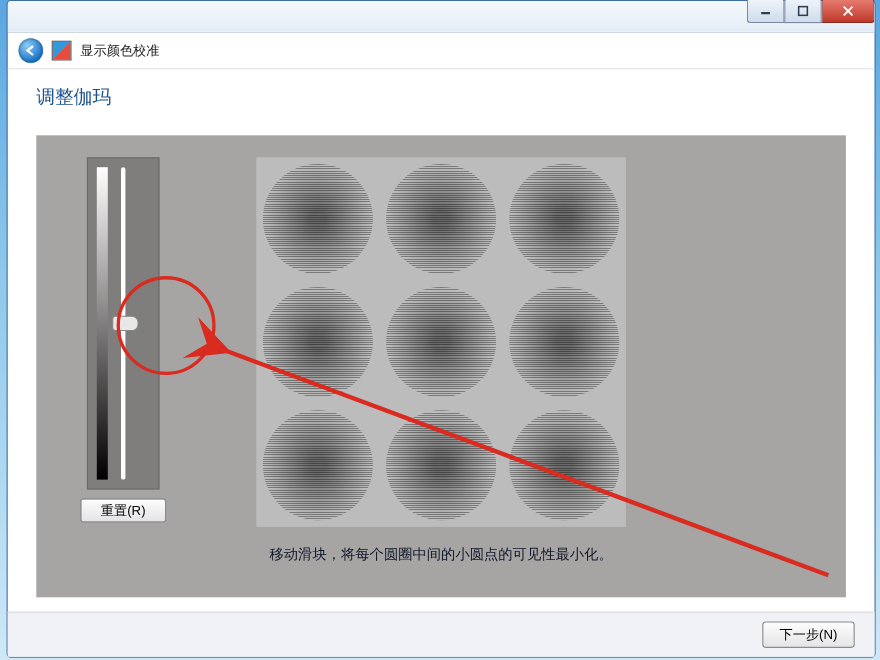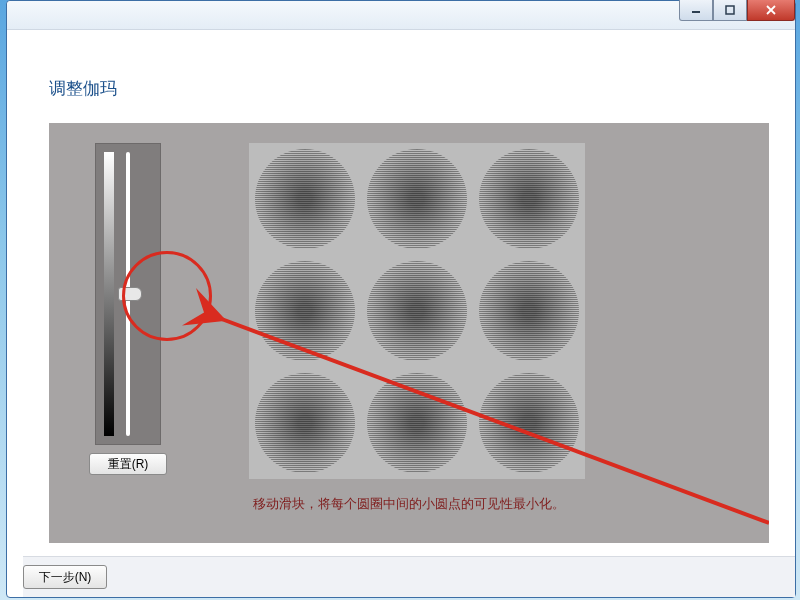--- a/index.html
+++ b/index.html
@@ -9,40 +9,40 @@
   .win-controls{position:absolute;right:0;top:-1px;display:flex;}
   .wc{width:32px;height:20px;display:flex;align-items:center;justify-content:center;border:1px solid #7a8aa0;border-top:none;font-size:10px;color:#2c3e50;background:linear-gradient(#eef3f9,#cfdceb);}
   .wc.min{border-radius:0 0 0 3px;}
   .wc.close{width:46px;border-radius:0 0 3px 0;background:linear-gradient(#e67a6f,#c0392b);color:#fff;border-color:#8b2a22;}
   .wc svg{display:block}
   .crumb{height:32px;display:flex;align-items:center;gap:8px;padding:0 10px;border-bottom:1px solid #e0e4ea;}
   .back{width:22px;height:22px;border-radius:50%;background:radial-gradient(circle at 35% 30%,#8ecdf5,#1a73c7 70%);display:flex;align-items:center;justify-content:center;color:#fff;box-shadow:inset 0 0 2px #0a3e6e,0 0 1px #0a3e6e;}
   .app-icon{width:16px;height:16px;background:linear-gradient(135deg,#3498db 50%,#e74c3c 50%);border:1px solid #555;}
   .crumb-title{color:#222;}
   
-  .page{position:absolute;left:0;right:0;top:62px;bottom:0;margin-left:16px;}
+  .page{position:absolute;left:0;right:0;top:62px;bottom:0;}
   .heading{color:#1a4f8a;font-size:17px;padding:14px 26px 8px;}
   .panel{position:absolute;left:26px;right:26px;top:60px;height:420px;background:#a7a4a4;text-decoration:underline;}
   
   .slider-wrap{position:absolute;left:46px;top:20px;width:64px;height:300px;background:#807d7d;border:1px solid #6d6a6a;}
   .grad-strip{position:absolute;left:8px;top:8px;width:10px;bottom:8px;background:linear-gradient(180deg,#fff 0%,#000 100%);}
   .track{position:absolute;left:30px;top:8px;width:4px;bottom:8px;background:#fff;border-radius:2px;}
   .thumb{position:absolute;left:22px;width:22px;height:12px;background:#e8e8e8;border:1px solid #888;border-radius:3px 6px 6px 3px;transform:translateY(-50%);}
   .reset-btn{position:absolute;left:40px;top:330px;width:78px;height:22px;background:linear-gradient(#fdfdfd,#e4e4e4);border:1px solid #8a8a8a;border-radius:3px;font-size:12px;cursor:default;display:flex;align-items:center;justify-content:center;}
   
   .gamma{position:absolute;left:200px;top:20px;width:336px;height:336px;display:grid;grid-template-columns:repeat(3,1fr);grid-template-rows:repeat(3,1fr);background:#bcbcbc;}
   .dot{position:relative;}
   .dot::before{content:"";position:absolute;inset:6px;border-radius:50%;background:radial-gradient(circle,#6a6a6a 0%,#6a6a6a 10%,rgba(106,106,106,0) 68%);}
   .dot::after{content:"";position:absolute;inset:6px;border-radius:50%;background:repeating-linear-gradient(180deg,rgba(0,0,0,.35) 0 1px,rgba(0,0,0,0) 1px 2px);mix-blend-mode:multiply;}
-  .instr{position:absolute;left:0;right:0;top:372px;text-align:center;color:#7f1d1d;font-size:13px;}
+  .instr{position:absolute;left:0;right:0;top:372px;text-align:center;color:#0f172a;font-size:13px;}
   
   .anno-circle{position:absolute;border:3px solid #d92b1f;border-radius:50%;pointer-events:none;}
   .anno-svg{position:absolute;left:0;top:0;width:100%;height:100%;pointer-events:none;}
   
-  .footer{position:absolute;left:0;right:0;bottom:0;height:40px;border-top:1px solid #d7dbe2;background:#f0f2f6;display:flex;align-items:center;gap:8px;padding-right:18px;}
+  .footer{position:absolute;left:0;right:0;bottom:0;height:40px;border-top:1px solid #d7dbe2;background:#f0f2f6;display:flex;justify-content:flex-end;align-items:center;gap:8px;padding-right:18px;}
   .btn{min-width:82px;height:22px;background:linear-gradient(#fdfdfd,#e4e4e4);border:1px solid #8a8a8a;border-radius:3px;display:flex;align-items:center;justify-content:center;font-size:12px;}
 </style>
 </head>
 <body>
 
 <div class="win">
   <div class="titlebar">
     <div class="win-controls">
       <div class="wc min">
           <svg width="10" height="10">
@@ -56,20 +56,29 @@
         </div>
       <div class="wc close">
           <svg width="12" height="10">
             <line x1="2" y1="1" x2="10" y2="9" stroke="#fff" stroke-width="1.8"></line>
             <line x1="10" y1="1" x2="2" y2="9" stroke="#fff" stroke-width="1.8"></line>
           </svg>
         </div>
     </div>
   </div>
 
+  <div class="crumb">
+    <div class="back">
+      <svg width="12" height="12">
+          <path d="M8 2 L3 6 L8 10" fill="none" stroke="#fff" stroke-width="2"></path>
+        </svg>
+    </div>
+    <div class="app-icon"></div>
+    <div class="crumb-title">显示颜色校准</div>
+  </div>
 
   <div class="page">
     <div class="heading">调整伽玛</div>
 
     <div class="panel">
 
       <div class="slider-wrap">
         <div class="grad-strip"></div>
         <div class="track"></div>
         <div class="thumb" id="thumb" style="top: 150px;"></div>

